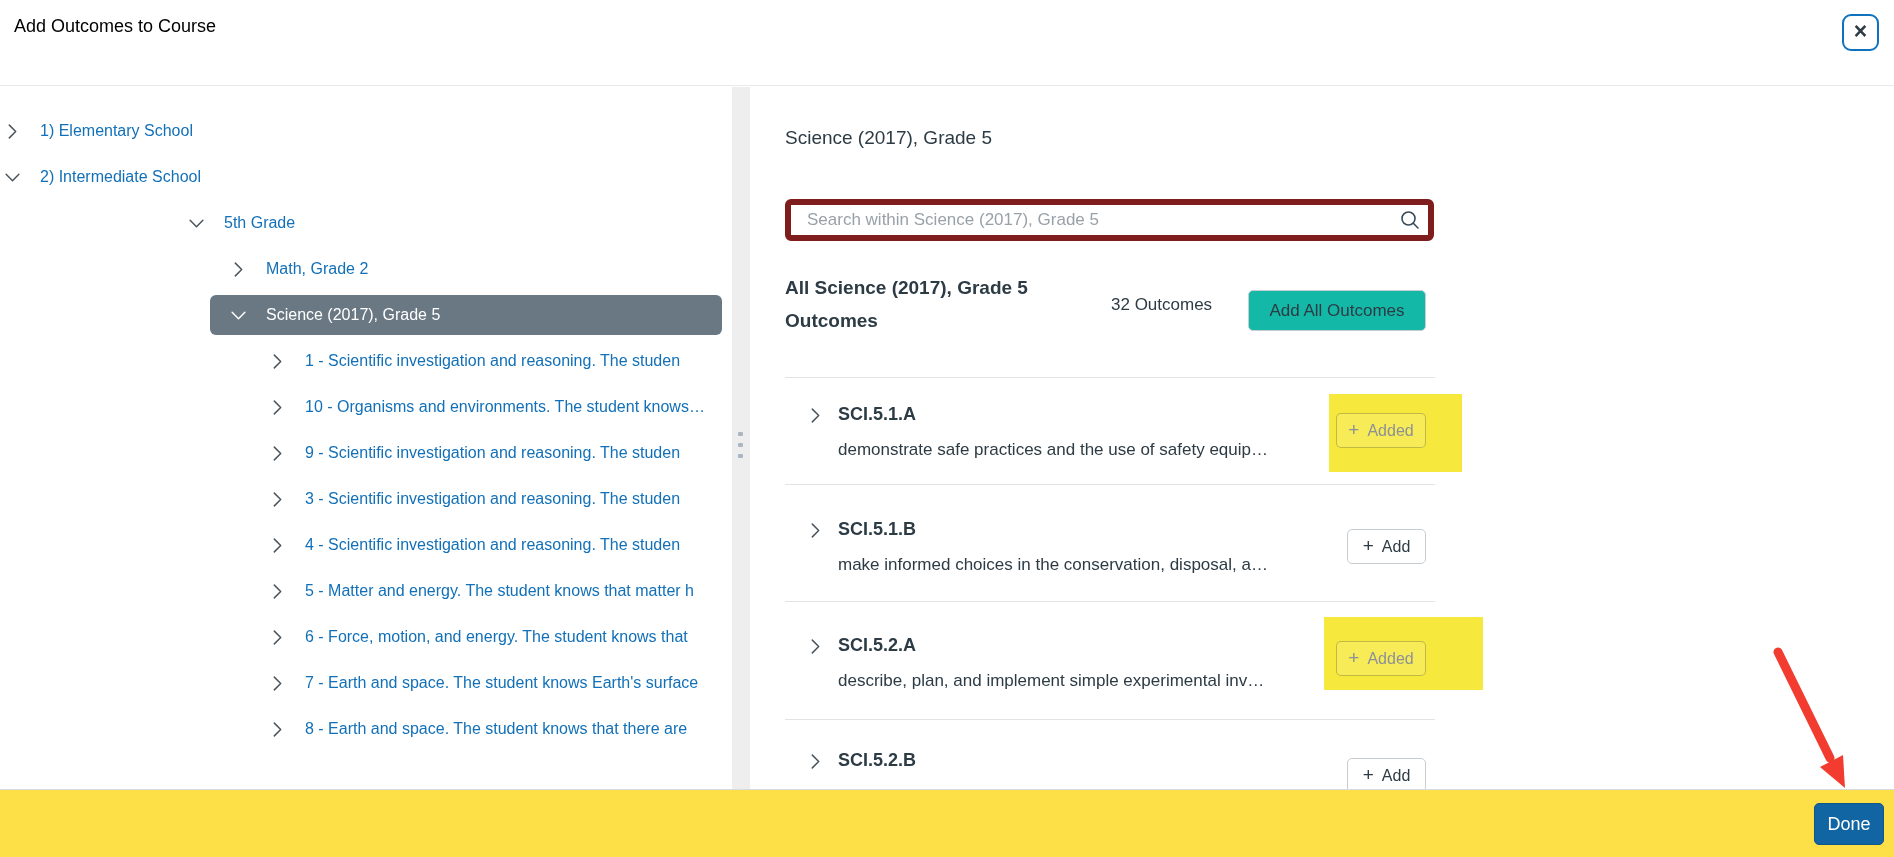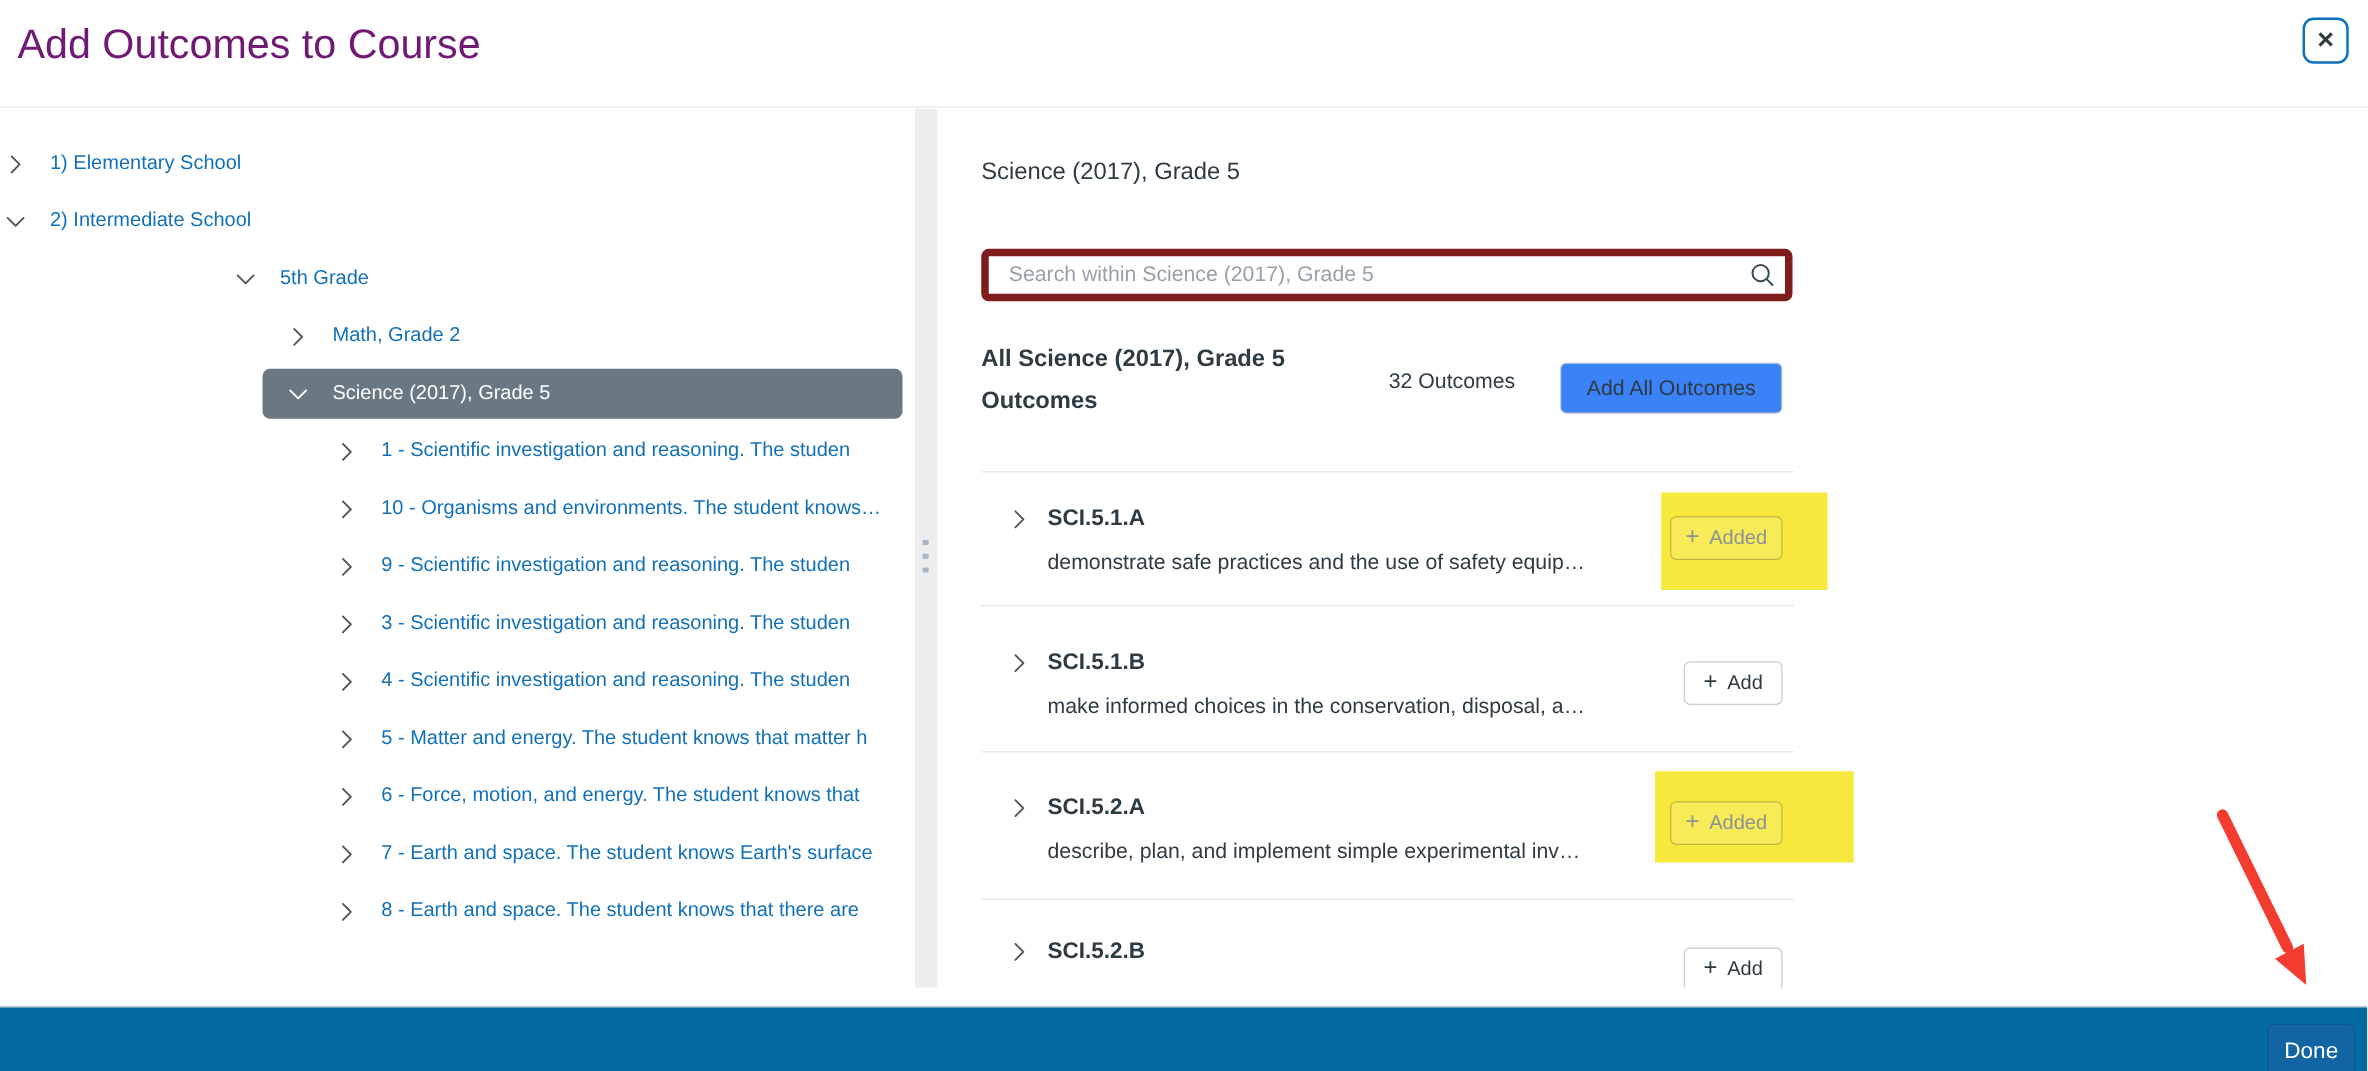--- a/index.html
+++ b/index.html
@@ -2,21 +2,21 @@
 <html><head>
 <meta charset="utf-8">
 <style>
   * { margin:0; padding:0; box-sizing:border-box; }
   html,body { background:#fff; }
   body { font-family:"Liberation Sans", sans-serif; color:#2D3B45; }
   .stage { position:relative; width:1894px; height:857px; background:#fff; overflow:hidden; }
 
   
   .hdr { position:absolute; left:0; top:0; width:100%; height:86px; background:#fff; border-bottom:1px solid #E8EAEC; z-index:5; }
-  .hdr-title { position:absolute; left:14px; top:16px; font-size:33px; font-weight:400; color:#701a75; }
+  .hdr-title { position:absolute; left:14px; top:16px; font-size:18px; font-weight:400; color:#000000; }
   .close-btn { position:absolute; right:15px; top:14px; width:37px; height:37px; background:#fff;
                border:2px solid #0E72BE; border-radius:9px; cursor:pointer;
                display:flex; align-items:center; justify-content:center; }
   .close-btn span { font-size:23px; font-weight:700; color:#2D3B45; line-height:1; margin-top:-2px; }
 
   
   .tree { position:absolute; left:0; top:87px; width:732px; height:703px; overflow:hidden; background:#fff; padding-top:21px; }
   .tree-row { position:relative; height:46px; display:flex; align-items:center; }
   .tree-row .chev { width:24px; height:24px; display:flex; align-items:center; justify-content:center;
                     color:#4A545C; flex:0 0 24px; cursor:pointer; }
@@ -40,40 +40,40 @@
   .panel { position:absolute; left:750px; top:87px; width:1144px; height:703px; overflow:hidden; background:#fff; }
   .grp-title { position:absolute; left:35px; top:40px; font-size:19px; color:#2D3B45; }
   .search-wrap { position:absolute; left:35px; top:112px; width:649px; height:42px; }
   .search-input { width:100%; height:100%; border:6px solid #7f1d1d; border-radius:6px; padding:0 44px 0 16px;
                   font-size:17px; font-family:"Liberation Sans",sans-serif; color:#2D3B45; outline:none; }
   .search-input::placeholder { color:#99A1A8; }
   .search-icon { position:absolute; right:13px; top:10px; color:#394B58; }
 
   .all-heading { position:absolute; left:35px; top:184px; width:260px; font-size:19px; font-weight:700; line-height:33px; color:#2D3B45; }
   .count { position:absolute; left:361px; top:208px; font-size:17px; color:#2D3B45; }
-  .add-all-btn { position:absolute; left:498px; top:203px; width:178px; height:41px; background:#3b82f6;
+  .add-all-btn { position:absolute; left:498px; top:203px; width:178px; height:41px; background:#14b8a6;
                  border:1px solid #C7CDD1; border-radius:5px; font-size:17px; color:#2D3B45;
                  font-family:"Liberation Sans",sans-serif; cursor:pointer; }
 
   .sep { position:absolute; left:35px; width:650px; height:1px; background:#E1E4E6; }
 
   .row-chev { position:absolute; width:24px; height:24px; display:flex; align-items:center; justify-content:center;
               color:#4A545C; cursor:pointer; }
   .out-code { position:absolute; left:88px; font-size:18px; font-weight:700; color:#2D3B45; }
   .out-desc { position:absolute; left:88px; font-size:17px; color:#2D3B45; }
 
   .hl { position:absolute; background:#F6E83C; z-index:1; }
   .btn { position:absolute; z-index:2; display:flex; align-items:center; justify-content:center; gap:8px;
          border-radius:5px; font-size:16px; font-family:"Liberation Sans",sans-serif; cursor:pointer; }
   .btn .plus { font-size:19px; line-height:1; margin-top:-2px; }
   .btn-add { background:#fff; border:1px solid #C7CDD1; color:#2D3B45; }
   .btn-added { background:rgba(255,255,255,0.14); border:1px solid rgba(95,90,40,0.35); color:#8B9196; }
 
   
-  .footer { position:absolute; left:0; bottom:0; width:100%; height:52px; background:#0369a1;
+  .footer { position:absolute; left:0; bottom:0; width:100%; height:68px; background:#fde047;
             border-top:1px solid #D7DADE; z-index:6; }
   .done-btn { position:absolute; right:10px; top:13px; width:70px; height:42px; background:#1265A3;
               border:1px solid #0F568C; border-radius:5px; color:#fff; font-size:18px;
               font-family:"Liberation Sans",sans-serif; cursor:pointer; }
 
   
   .arrow-svg { position:absolute; left:0; top:0; width:1894px; height:857px; pointer-events:none; z-index:9; }
 </style>
 </head>
 <body>

